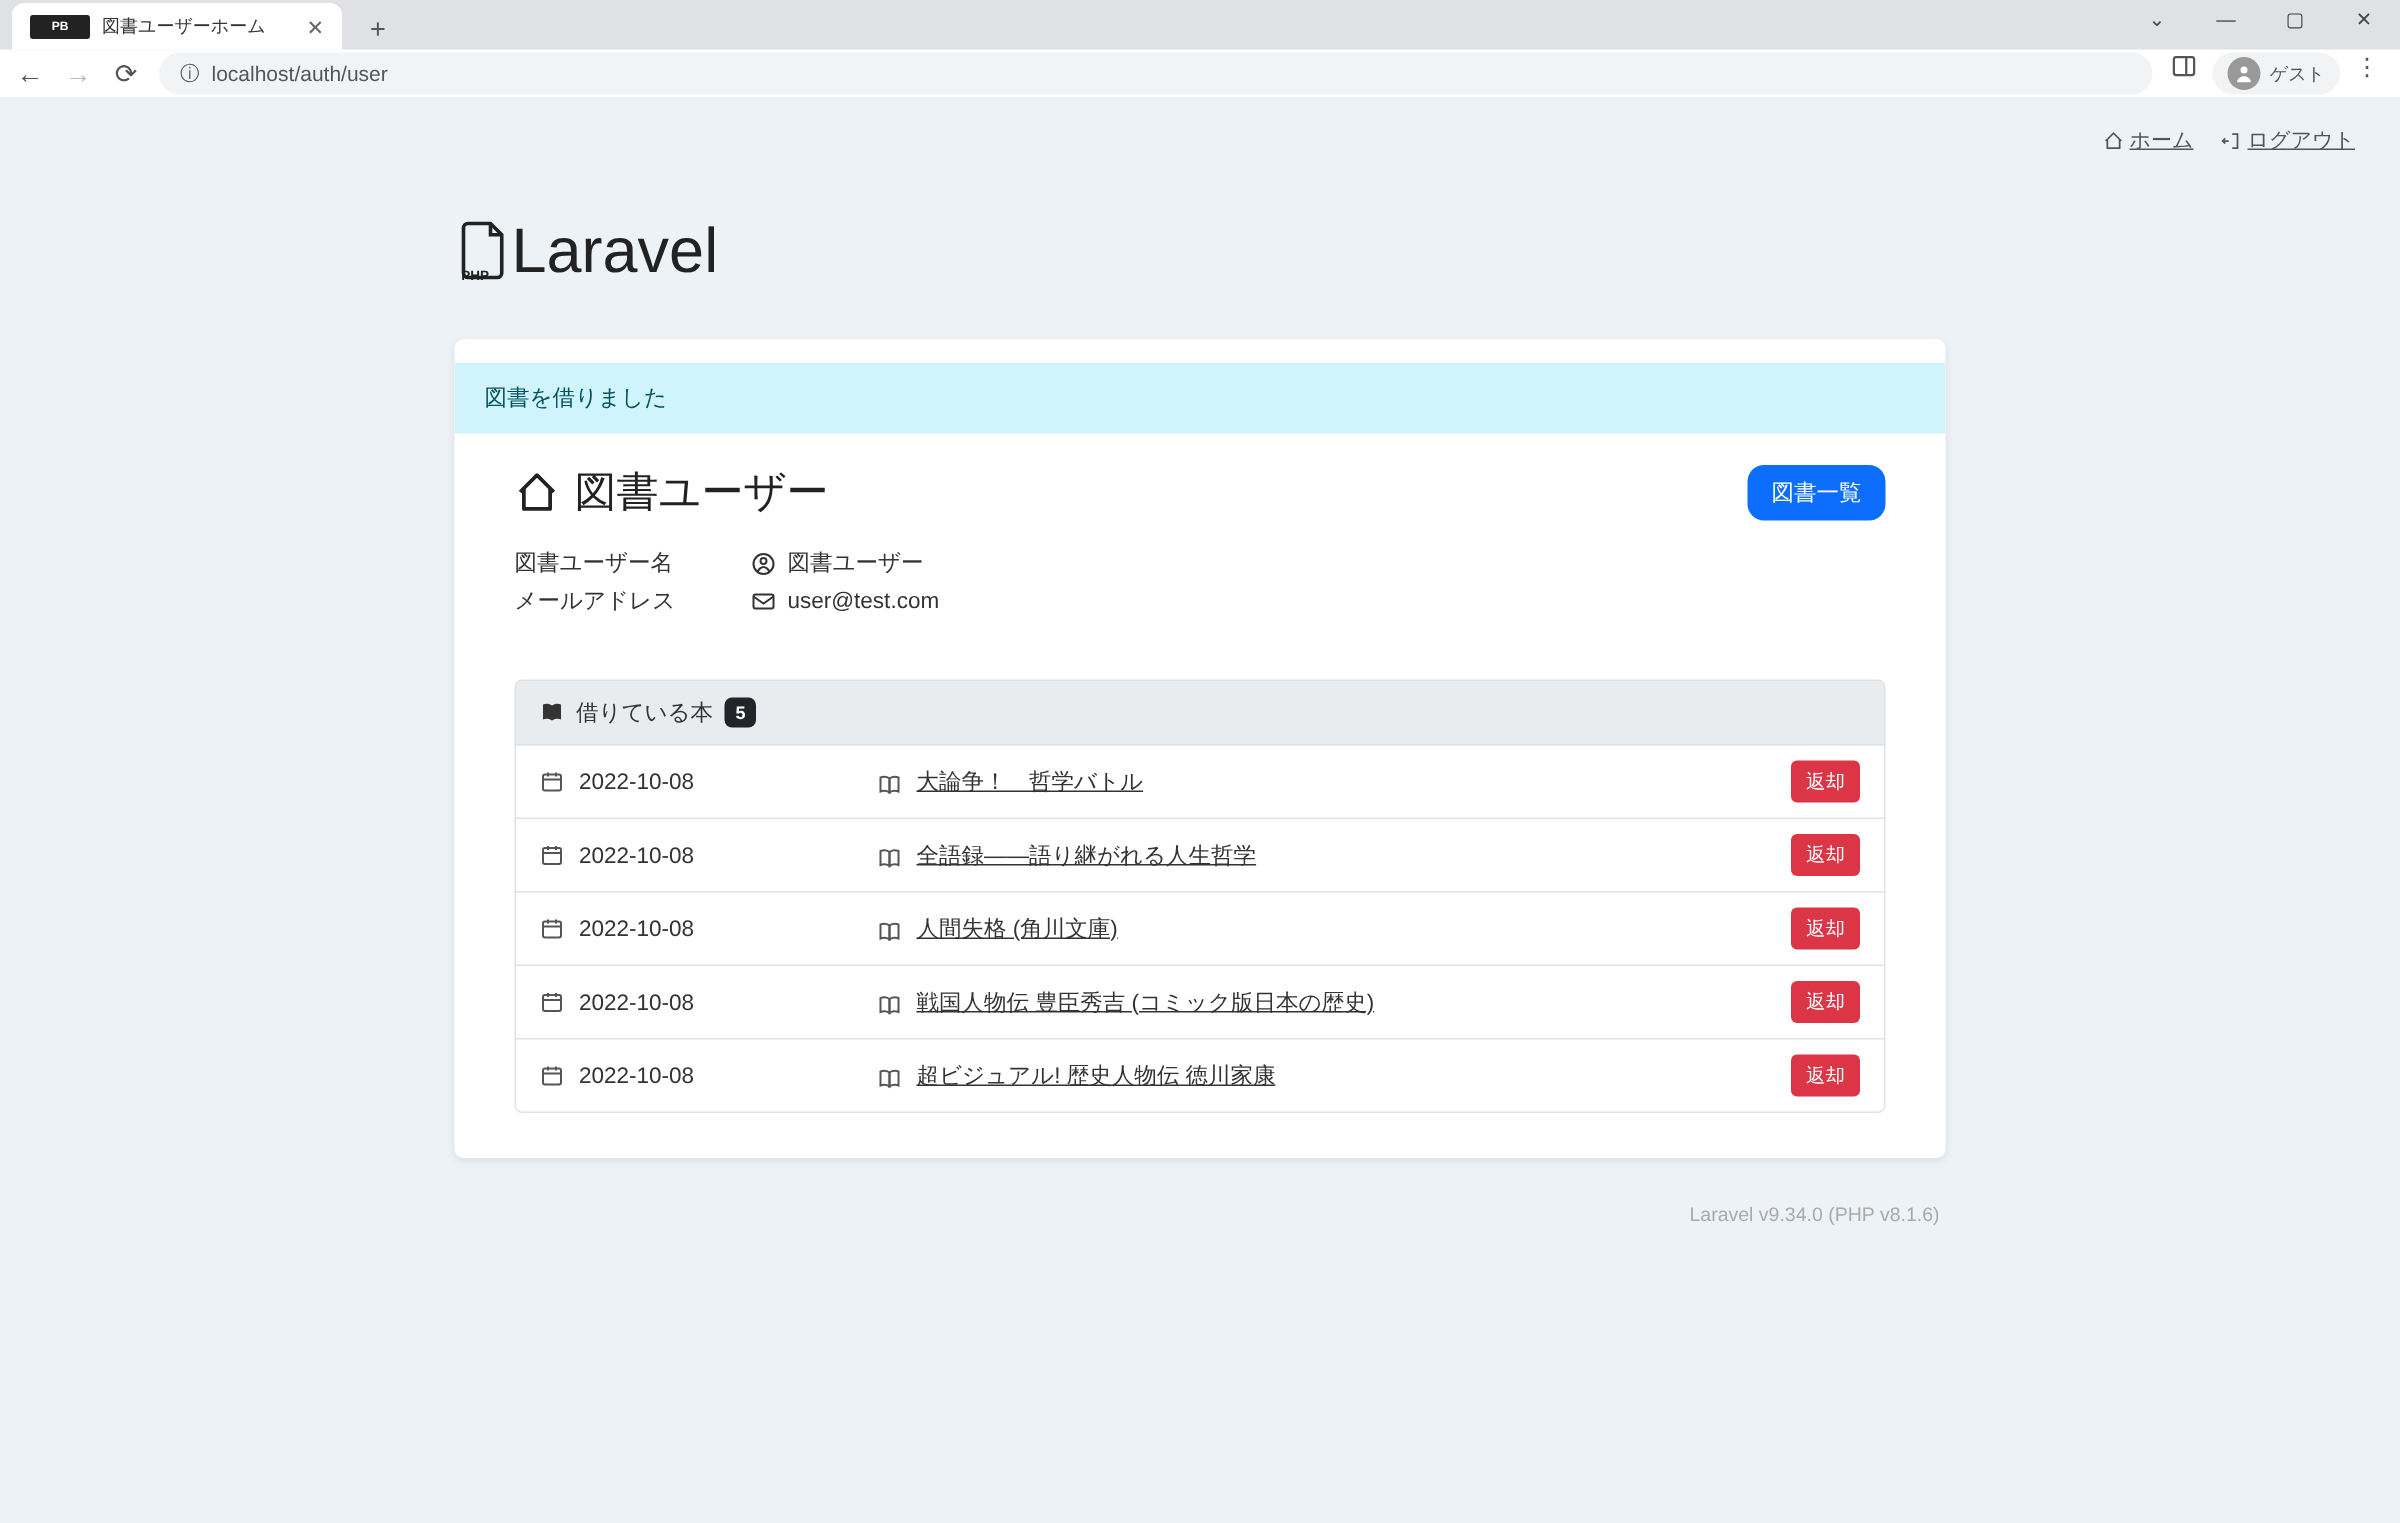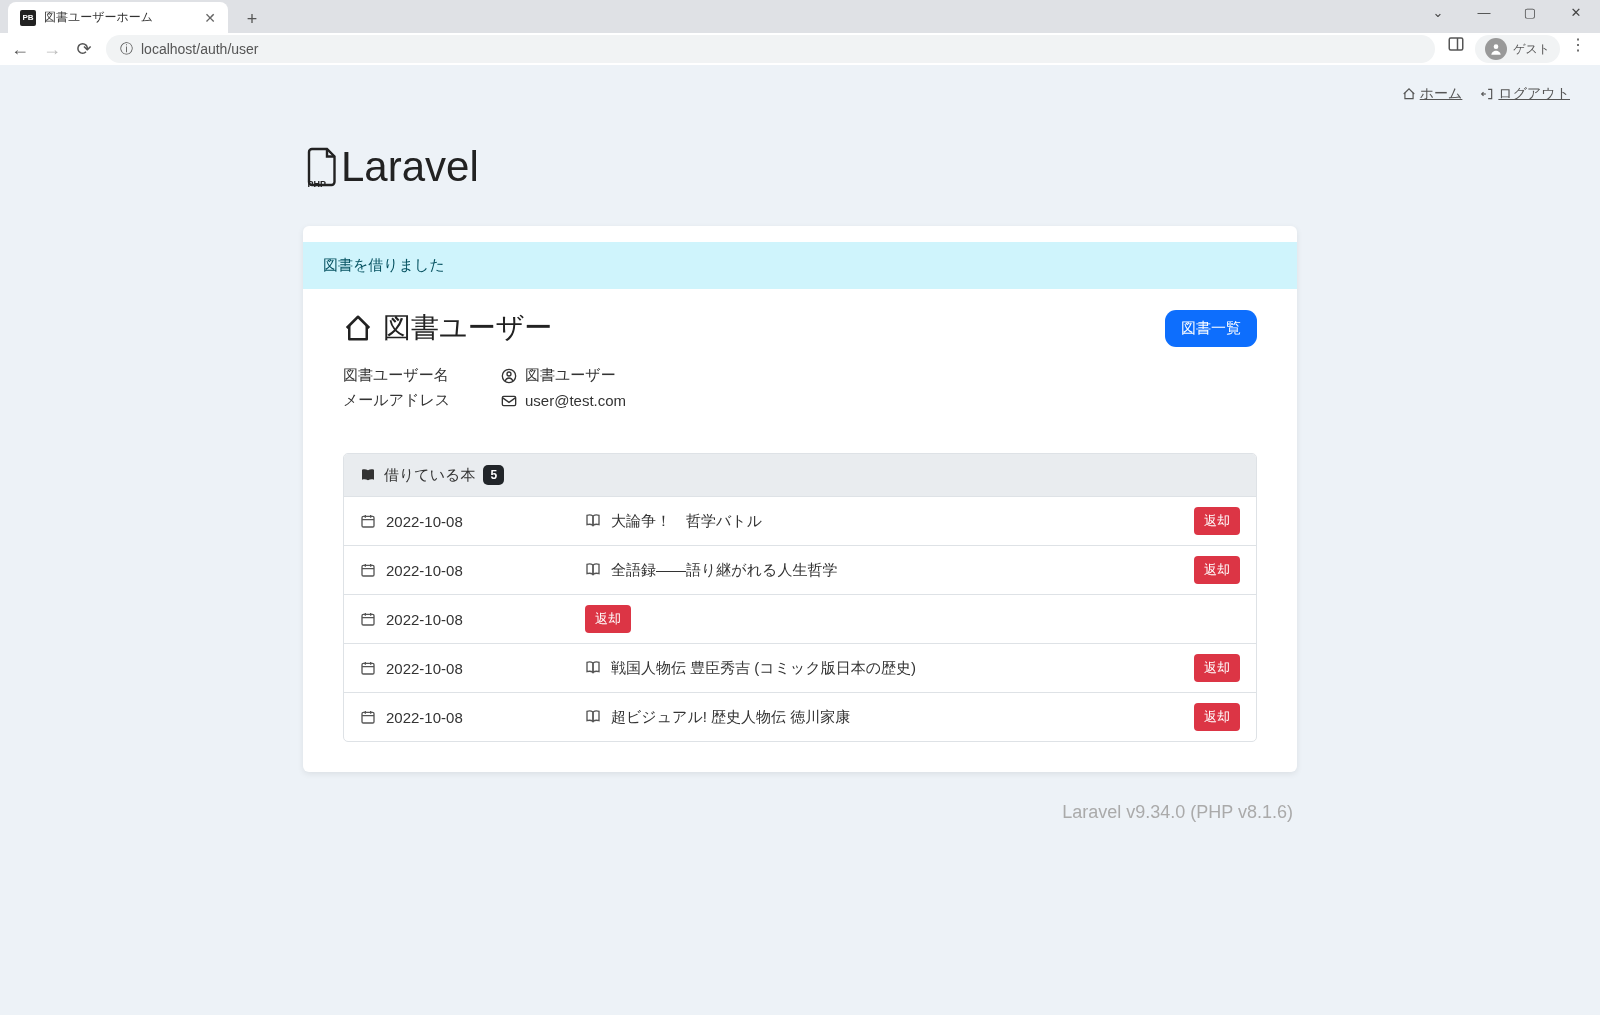--- a/index.html
+++ b/index.html
@@ -2,21 +2,21 @@
 <html><head>
   <meta charset="utf-8">
   <style>
     * { margin: 0; padding: 0; box-sizing: border-box; }
     body { font-family: "Segoe UI", Meiryo, sans-serif; background: #e8e8e8; height: 1015px; width: 1600px; overflow: hidden; }
     
     
     .browser-chrome { background: #dfe1e5; height: 65px; border-bottom: 1px solid #ccc; }
     .tab-bar { display: flex; align-items: flex-end; height: 33px; padding-left: 8px; }
     .tab { background: #fff; display: flex; align-items: center; gap: 8px; padding: 7px 12px; border-radius: 8px 8px 0 0; width: 220px; position: relative; font-size: 12px; }
-    .tab-favicon { width: 16px; height: 16px; background: #222; color: #fff; font-size: 8px; font-weight: bold; display: flex; align-items: center; justify-content: center; border-radius: 2px; }
+    .tab-favicon { width: 40px; height: 16px; background: #222; color: #fff; font-size: 8px; font-weight: bold; display: flex; align-items: center; justify-content: center; border-radius: 2px; }
     .tab-title { flex: 1; color: #333; }
     .tab-close { color: #666; font-size: 14px; cursor: pointer; }
     .new-tab { margin-left: 10px; color: #555; font-size: 18px; width: 28px; height: 28px; display: flex; align-items: center; justify-content: center; cursor: pointer; }
     .window-controls { position: absolute; top: 5px; right: 10px; display: flex; gap: 18px; color: #444; }
     .window-controls > span { cursor: pointer; font-size: 13px; width: 28px; text-align: center; }
     .chevron-min { font-size: 16px; }
     
     .toolbar { background: #fff; height: 32px; display: flex; align-items: center; padding: 0 10px; gap: 12px; border-radius: 0; }
     .nav-btn { color: #555; font-size: 18px; cursor: pointer; width: 20px; text-align: center; }
     .nav-btn.dis { color: #bbb; }
@@ -48,25 +48,25 @@
     .info-row { display: flex; padding: 3px 0; }
     .info-label { width: 158px; }
     .info-value { display: flex; align-items: center; gap: 8px; }
     
     .book-list { border: 1px solid #dee2e6; border-radius: 5px; overflow: hidden; }
     .list-header { background: #e9ecef; padding: 11px 16px; font-size: 15px; color: #333; display: flex; align-items: center; gap: 8px; border-bottom: 1px solid #dee2e6; }
     .badge { background: #212529; color: #fff; font-size: 12px; padding: 3px 7px; border-radius: 5px; font-weight: 600; }
     .list-row { display: flex; align-items: center; padding: 10px 16px; border-bottom: 1px solid #dee2e6; font-size: 15px; color: #333; }
     .list-row:last-child { border-bottom: none; }
     .col-date { width: 225px; display: flex; align-items: center; gap: 10px; }
-    .col-title { flex: 1; display: flex; align-items: flex-start; gap: 10px; }
+    .col-title { flex: 1; display: flex; align-items: flex-end; gap: 10px; text-decoration: underline; }
     .col-action { }
     .btn-danger { background: #dc3545; color: #fff; border: none; padding: 5px 10px; border-radius: 4px; font-size: 13px; cursor: pointer; }
     
-    .footer-text { text-align: right; color: #aaa; font-size: 18px; margin-top: 30px; padding-right: 4px; }
+    .footer-text { text-align: right; color: #aaa; font-size: 13px; margin-top: 30px; padding-right: 4px; }
     
     svg { flex-shrink: 0; }
   </style>
 </head>
 <body>
 
 <div class="browser-chrome">
   <div class="tab-bar">
     <div class="tab">
       <div class="tab-favicon">PB</div>
@@ -227,20 +227,27 @@
               <div class="list-row">
                 <div class="col-date">
                   <svg width="16" height="16" viewBox="0 0 24 24" fill="none" stroke="#555" stroke-width="2">
                     <rect x="3" y="5" width="18" height="16" rx="2"></rect>
                     <line x1="3" y1="10" x2="21" y2="10"></line>
                     <line x1="8" y1="3" x2="8" y2="7"></line>
                     <line x1="16" y1="3" x2="16" y2="7"></line>
                   </svg>
                   <span>2022-10-08</span>
                 </div>
+                <div class="col-title">
+                  <svg width="16" height="16" viewBox="0 0 24 24" fill="none" stroke="#555" stroke-width="2">
+                    <path d="M3 5c3-1 6-1 9 1v14c-3-2-6-2-9-1z"></path>
+                    <path d="M21 5c-3-1-6-1-9 1v14c3-2 6-2 9-1z"></path>
+                  </svg>
+                  <span>人間失格 (角川文庫)</span>
+                </div>
                 <div class="col-action"><button class="btn-danger">返却</button></div>
               </div>
               <div class="list-row">
                 <div class="col-date">
                   <svg width="16" height="16" viewBox="0 0 24 24" fill="none" stroke="#555" stroke-width="2">
                     <rect x="3" y="5" width="18" height="16" rx="2"></rect>
                     <line x1="3" y1="10" x2="21" y2="10"></line>
                     <line x1="8" y1="3" x2="8" y2="7"></line>
                     <line x1="16" y1="3" x2="16" y2="7"></line>
                   </svg>

